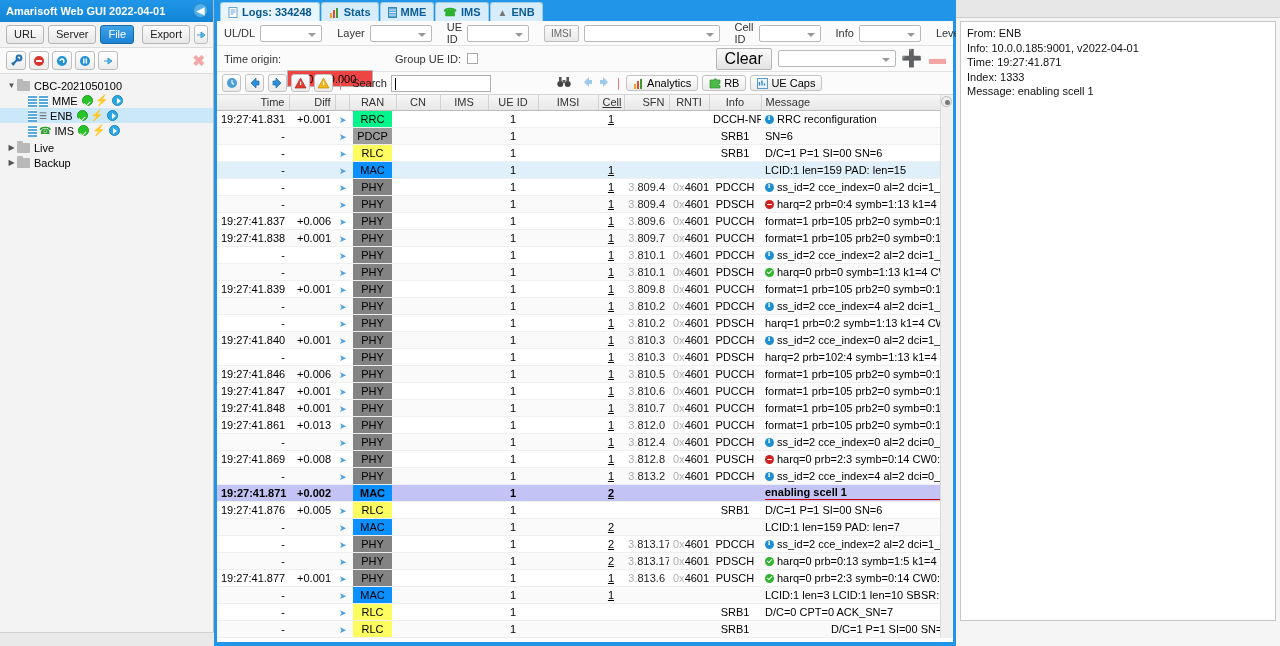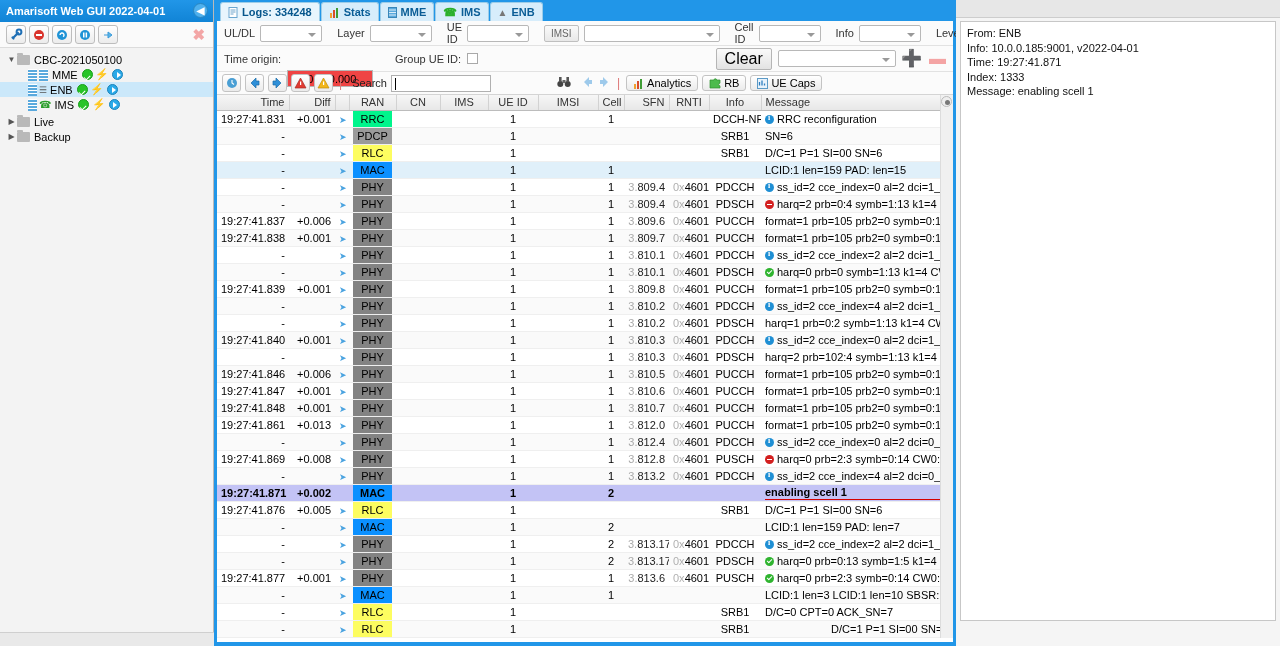--- a/index.html
+++ b/index.html
@@ -141,21 +141,21 @@
   tr.hl td { background: #e0f0fa; }
   tr.sel td { background: #c3c3f5; font-weight: bold; }
   .c-time { width:72px; text-align:right; }
   .c-diff { width:46px; text-align:right; padding-right:2px;}
   .c-arrow{ width:14px; text-align:center; padding:0;}
   .c-ran  { width:47px; text-align:center; padding:0; }
   .c-cn   { width:44px;text-align:center; }
   .c-ims  { width:48px; }
   .c-ueid { width:50px; text-align:center; }
   .c-imsi { width:60px; }
-  .c-cell { width:26px; text-align:center; }
+  .c-cell { width:26px; text-align:center;text-decoration:underline; }
   .c-sfn  { width:45px; text-align:right; color:#222;}
   .c-rnti { width:40px; text-align:center;}
   .c-info { width:52px; text-align:center;}
   .c-msg  { width:auto; }
   .ranbox { display:block; height:16px; line-height:16px; text-align:center; font-size:11px; }
   .ran-RRC  { background:#00f58c; color:#000; }
   .ran-PDCP { background:#9a9a9a; color:#000; }
   .ran-RLC  { background:#fdfd60; color:#000; }
   .ran-MAC  { background:#0b90ff; color:#000; }
   .ran-PHY  { background:#838383; color:#000; }
@@ -183,20 +183,32 @@
 <body>
 
 <div id="app">
 
   <div id="sidebar">
     <div class="side-title">
       <span>Amarisoft Web GUI 2022-04-01</span>
       <span class="collapse">◀</span>
     </div>
 
+    <div class="side-toolbar1">
+      <button class="btn">URL</button>
+      <button class="btn">Server</button>
+      <button class="btn active">File</button>
+      <span class="spacer"></span>
+      <button class="btn">Export</button>
+      <span class="iconbtn">
+        <svg width="12" height="12" viewBox="0 0 12 12">
+            <path d="M2 6h4M6 3l4 3-4 3z" stroke="#3a9ad9" fill="#5ab6e8" stroke-width="1"></path>
+          </svg>
+      </span>
+    </div>
 
     <div class="side-toolbar2">
       <span class="iconbtn">
         <svg width="13" height="13" viewBox="0 0 13 13">
             <path d="M3 10 L8 5 M2.5 9.5l1 1" stroke="#1f6fb5" stroke-width="2.2" fill="none" stroke-linecap="round"></path>
             <circle cx="9" cy="4" r="2.4" fill="none" stroke="#1f6fb5" stroke-width="2"></circle>
           </svg>
       </span>
       <span class="iconbtn">
         <svg width="12" height="12" viewBox="0 0 12 12">

